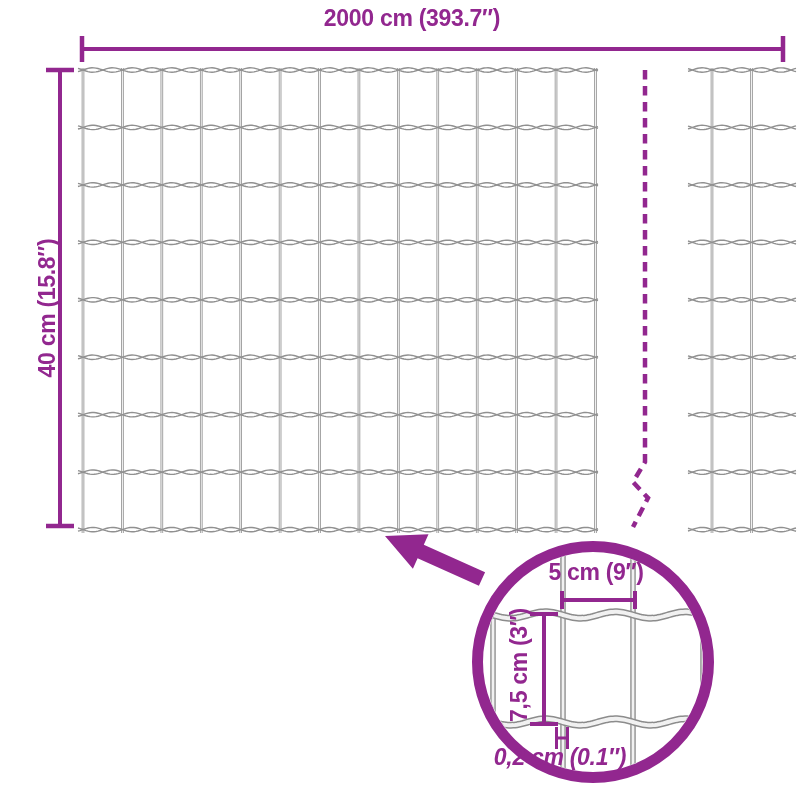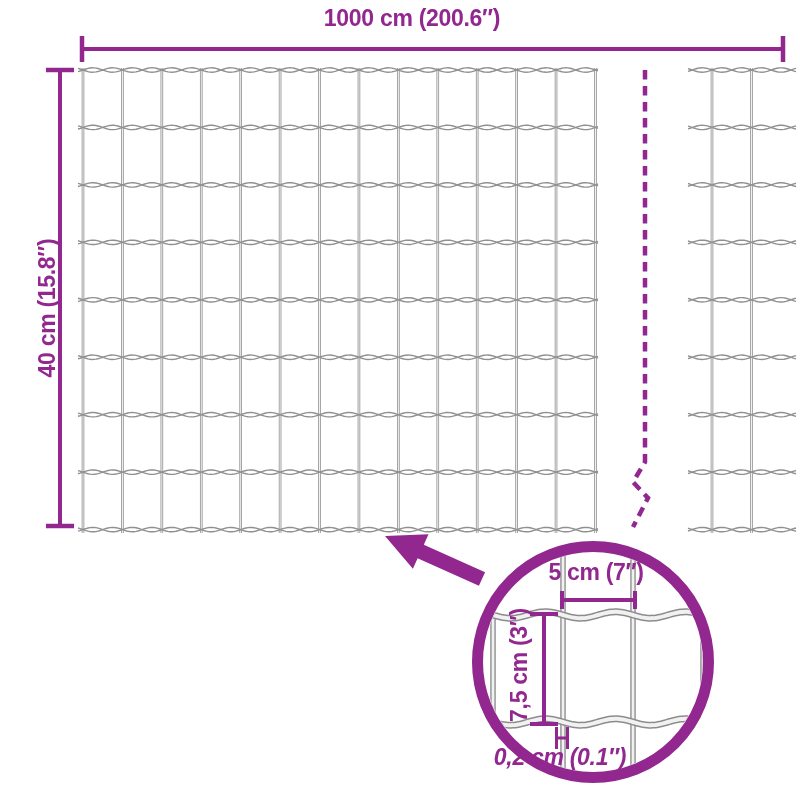--- a/index.html
+++ b/index.html
@@ -144,22 +144,22 @@
         <line x1="530" y1="614" x2="558" y2="614" stroke="#92278F" stroke-width="4"></line>
         <line x1="530" y1="724" x2="558" y2="724" stroke="#92278F" stroke-width="4"></line>
       </g>
     <g id="thickness-marker">
         <line x1="556.5" y1="727" x2="556.5" y2="749" stroke="#92278F" stroke-width="3"></line>
         <line x1="567.5" y1="727" x2="567.5" y2="749" stroke="#92278F" stroke-width="3"></line>
         <line x1="556.5" y1="738" x2="567.5" y2="738" stroke="#92278F" stroke-width="3"></line>
       </g>
   </svg>
 
-  <div class="dim-label" style="left: 82px; top: 4px; width: 660px; color: rgb(146, 39, 143);">1000 cm (200.6″)</div>
+  <div class="dim-label" style="left: 82px; top: 4px; width: 660px; color: rgb(146, 39, 143);">2000 cm (393.7″)</div>
 
   <div class="dim-label rot" style="left: -48px; top: 294px; width: 190px; color: rgb(146, 39, 143);">40 cm (15.8″)</div>
 
-  <div class="dim-label" style="left: 496px; top: 558px; width: 200px; color: rgb(146, 39, 143);">5 cm (7″)</div>
+  <div class="dim-label" style="left: 496px; top: 558px; width: 200px; color: rgb(146, 39, 143);">5 cm (9″)</div>
 
   <div class="dim-label rot" style="left: 454px; top: 651px; width: 130px; color: rgb(146, 39, 143);">7,5 cm (3″)</div>
 
   <div class="dim-label" style="left: 450px; top: 743px; width: 220px; color: rgb(146, 39, 143); font-style: italic;">0,2 cm (0.1″)</div>
 </div>
 
 </body></html>

